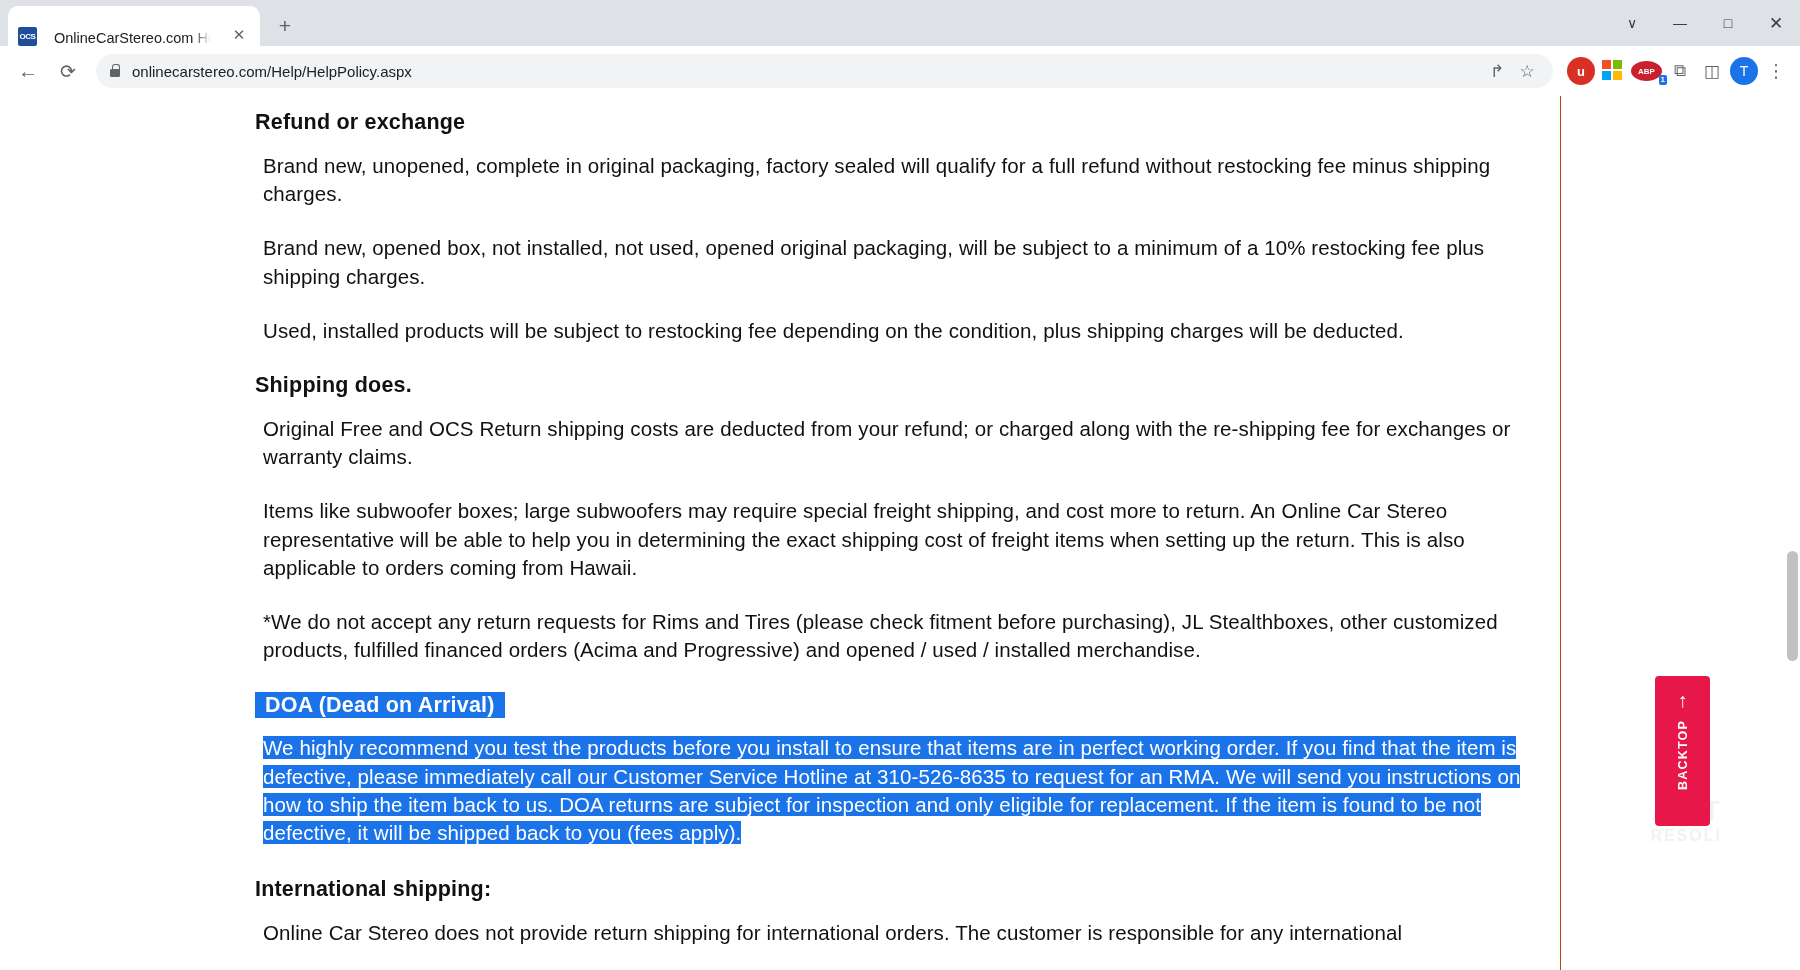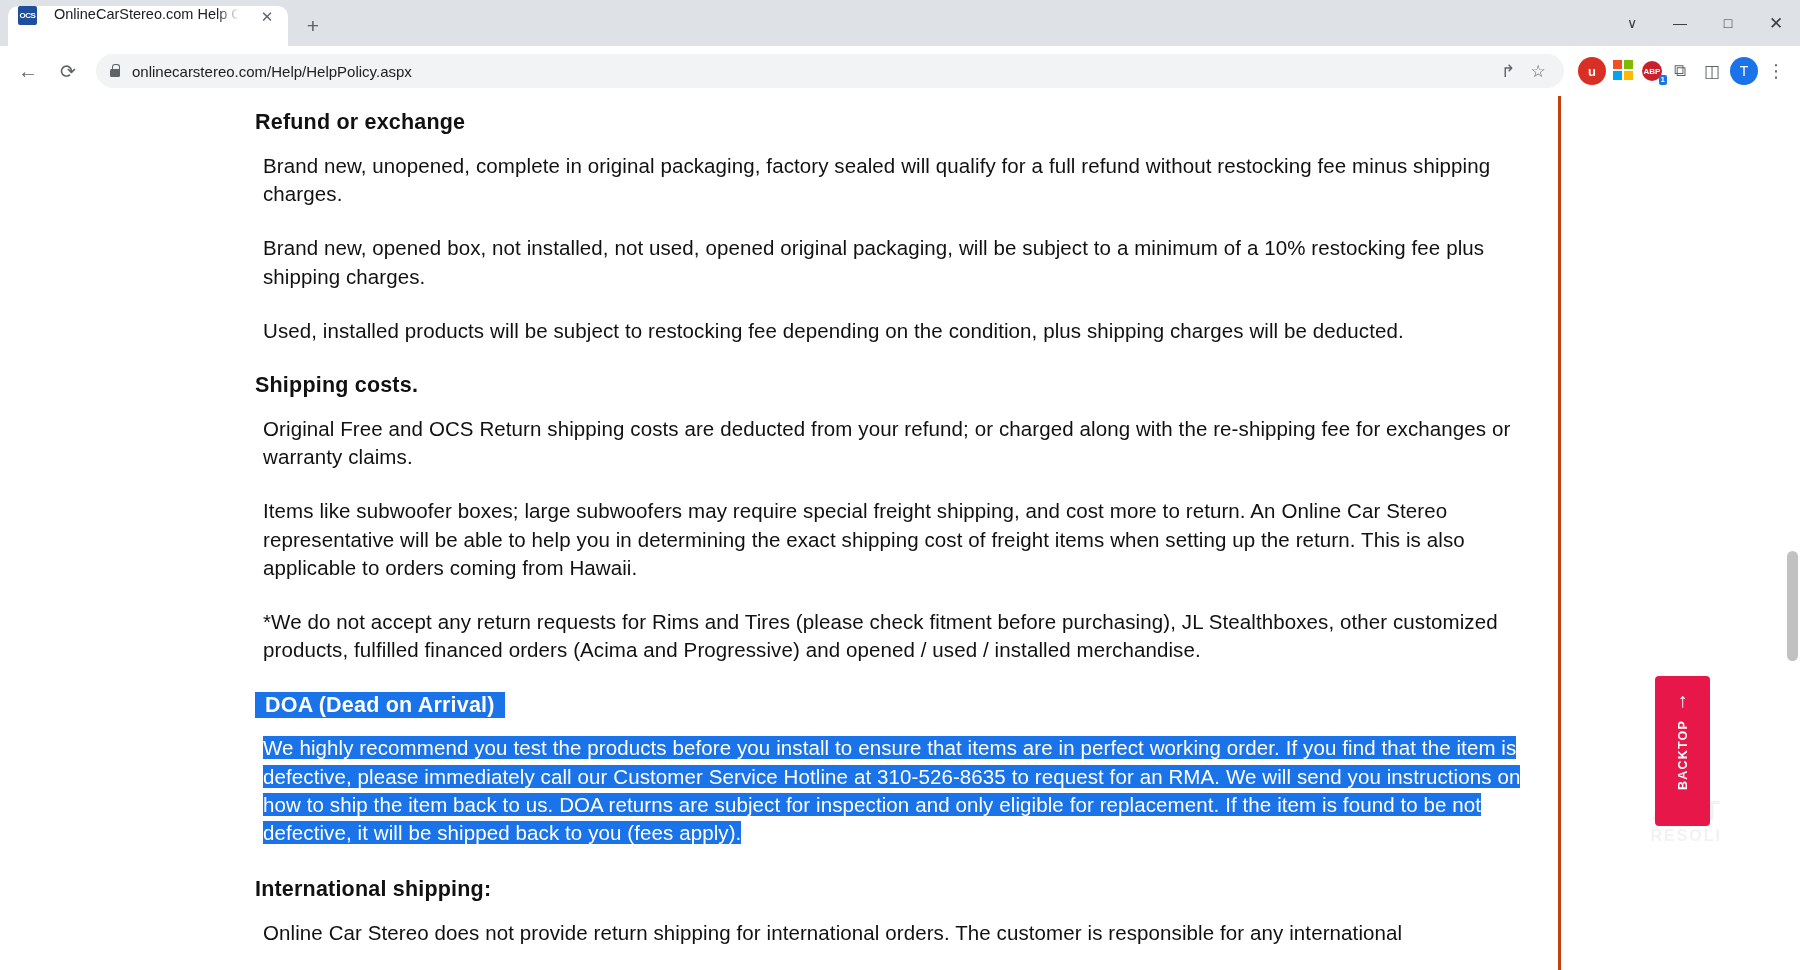--- a/index.html
+++ b/index.html
@@ -22,25 +22,25 @@
     height: 46px;
     background: #dee1e6;
     display: flex;
     align-items: flex-end;
     padding-left: 8px;
     position: relative;
   }
 
   .tab {
     height: 40px;
-    width: 280px;
+    width: 252px;
     background: #ffffff;
     border-radius: 10px 10px 0 0;
     display: flex;
-    align-items: flex-start;
+    align-items: flex-end;
     padding: 0 10px;
     gap: 17px;
   }
   .tab-favicon {
     width: 19px; height: 19px;
     background: #1f4e9c;
     color: #fff;
     font-size: 8px;
     font-weight: bold;
     display: flex; align-items: center; justify-content: center;
@@ -159,21 +159,21 @@
   .ext-grid i {
     position: absolute; width: 9px; height: 9px; display: block;
   }
   .ext-grid i:nth-child(1) { left: 0; top: 0; background: #f25022; }
   .ext-grid i:nth-child(2) { left: 11px; top: 0; background: #7fba00; }
   .ext-grid i:nth-child(3) { left: 0; top: 11px; background: #00a4ef; }
   .ext-grid i:nth-child(4) { left: 11px; top: 11px; background: #ffb900; }
   .ext-abp {
     background: #c8202c; color: #fff; border-radius: 50%;
     font-size: 8px; font-weight: bold;
-    width: 20px; height: 20px; position: relative;
+    width: 31px; height: 20px; position: relative;
   }
   .ext-abp .badge {
     position: absolute; right: -5px; bottom: -4px;
     background: #1a73e8; color: #fff;
     font-size: 8px; border-radius: 2px;
     padding: 0 2px; line-height: 10px;
   }
   .avatar {
     width: 28px; height: 28px;
     border-radius: 50%;
@@ -187,21 +187,21 @@
   .viewport {
     flex: 1 1 auto;
     background: #ffffff;
     position: relative;
     overflow: hidden;
     display: flex;
   }
   .page-col {
     width: 1561px;
     position: relative;
-    border-right: 3px solid #c2410c;
+    border-right: 1px solid #c2410c;
   }
   .content {
     position: absolute;
     left: 255px;
     top: 12px;
     width: 1280px;
     color: #111111;
     font-size: 20.5px;
     line-height: 1.38;
     letter-spacing: 0.1px;
@@ -347,21 +347,21 @@
 
   <div class="viewport">
     <div class="page-col">
       <div class="content">
 
         <h2 class="sec">Refund or exchange</h2>
         <p class="body">Brand new, unopened, complete in original packaging, factory sealed will qualify for a full refund without restocking fee minus shipping charges.</p>
         <p class="body">Brand new, opened box, not installed, not used, opened original packaging, will be subject to a minimum of a 10% restocking fee plus shipping charges.</p>
         <p class="body">Used, installed products will be subject to restocking fee depending on the condition, plus shipping charges will be deducted.</p>
 
-        <h2 class="sec">Shipping costs.</h2>
+        <h2 class="sec">Shipping does.</h2>
         <p class="body">Original Free and OCS Return shipping costs are deducted from your refund; or charged along with the re-shipping fee for exchanges or warranty claims.</p>
 
         <p class="body">Items like subwoofer boxes; large subwoofers may require special freight shipping, and cost more to return. An Online Car Stereo representative will be able to help you in determining the exact shipping cost of freight items when setting up the return. This is also applicable to orders coming from Hawaii.</p>
         <p class="body">*We do not accept any return requests for Rims and Tires (please check fitment before purchasing), JL Stealthboxes, other customized products, fulfilled financed orders (Acima and Progressive) and opened / used / installed merchandise.</p>
 
         <h2 class="sec"><span class="hl">DOA (Dead on Arrival)</span></h2>
         <p class="body"><span class="hl">We highly recommend you test the products before you install to ensure that items are in perfect working order. If you find that the item is defective, please immediately call our Customer Service Hotline at 310-526-8635 to request for an RMA. We will send you instructions on how to ship the item back to us. DOA returns are subject for inspection and only eligible for replacement. If the item is found to be not defective, it will be shipped back to you (fees apply).</span></p>
 
         <h2 class="sec spaced">International shipping:</h2>
         <p class="body">Online Car Stereo does not provide return shipping for international orders. The customer is responsible for any international</p>

